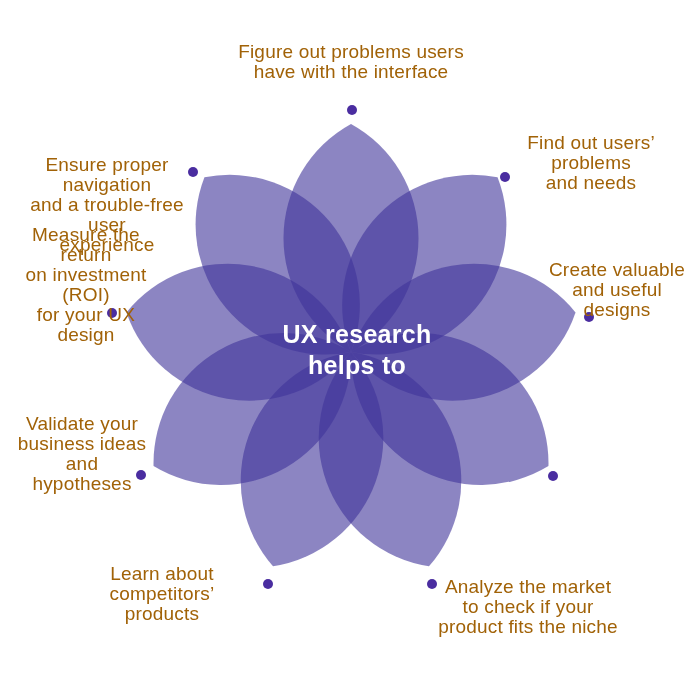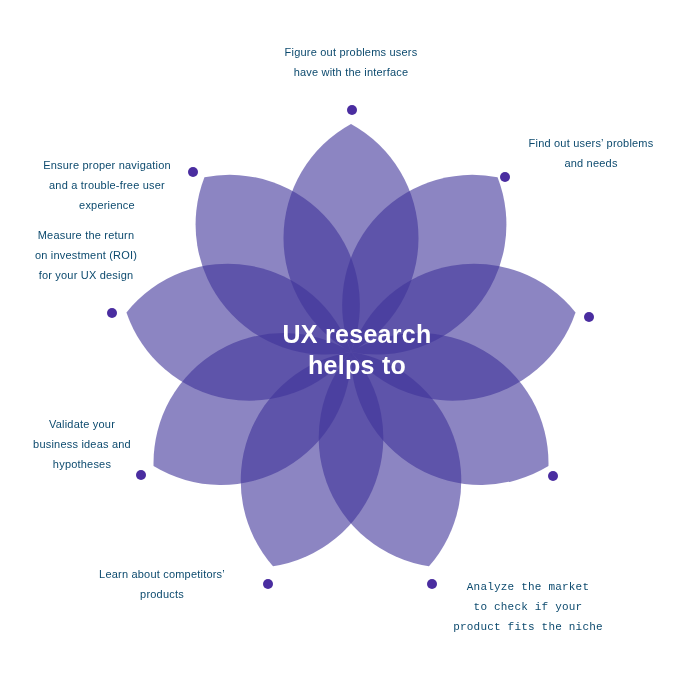--- a/index.html
+++ b/index.html
@@ -16,22 +16,22 @@
     overflow: hidden;
   }
   .flower-svg {
     position: absolute;
     left: 0;
     top: 0;
   }
   .label {
     position: absolute;
     text-align: center;
-    color: #0c4a6e;
-    font-size: 11px;
+    color: #a16207;
+    font-size: 19px;
     line-height: 20px;
     letter-spacing: 0.2px;
     white-space: pre-line;
   }
   .center-title {
     position: absolute;
     left: 207px;
     top: 319px;
     width: 300px;
     text-align: center;
@@ -79,22 +79,24 @@
   <div class="label" style="left:228px; top:42px;  width:246px;">Figure out problems users
 have with the interface</div>
   <div class="label" style="left:14px;  top:124px; width:186px;margin-top:31px;">Ensure proper navigation
 and a trouble-free user
 experience</div>
   <div class="label" style="left:498px; top:133px; width:186px;">Find out users’ problems
 and needs</div>
   <div class="label" style="left:6px;   top:225px; width:160px;">Measure the return
 on investment (ROI)
 for your UX design</div>
+  <div class="label" style="left:539px; top:260px; width:156px;">Create valuable
+and useful designs</div>
   <div class="label" style="left:6px;   top:414px; width:152px;">Validate your
 business ideas and
 hypotheses</div>
   <div class="label" style="left:60px;  top:564px; width:204px;">Learn about competitors’
 products</div>
-  <div class="label" style="left:422px; top:577px; width:212px;font-family:Liberation Mono, monospace;">Analyze the market
+  <div class="label" style="left:422px; top:577px; width:212px;">Analyze the market
 to check if your
 product fits the niche</div>
 
 </div>
 
 </body></html>

